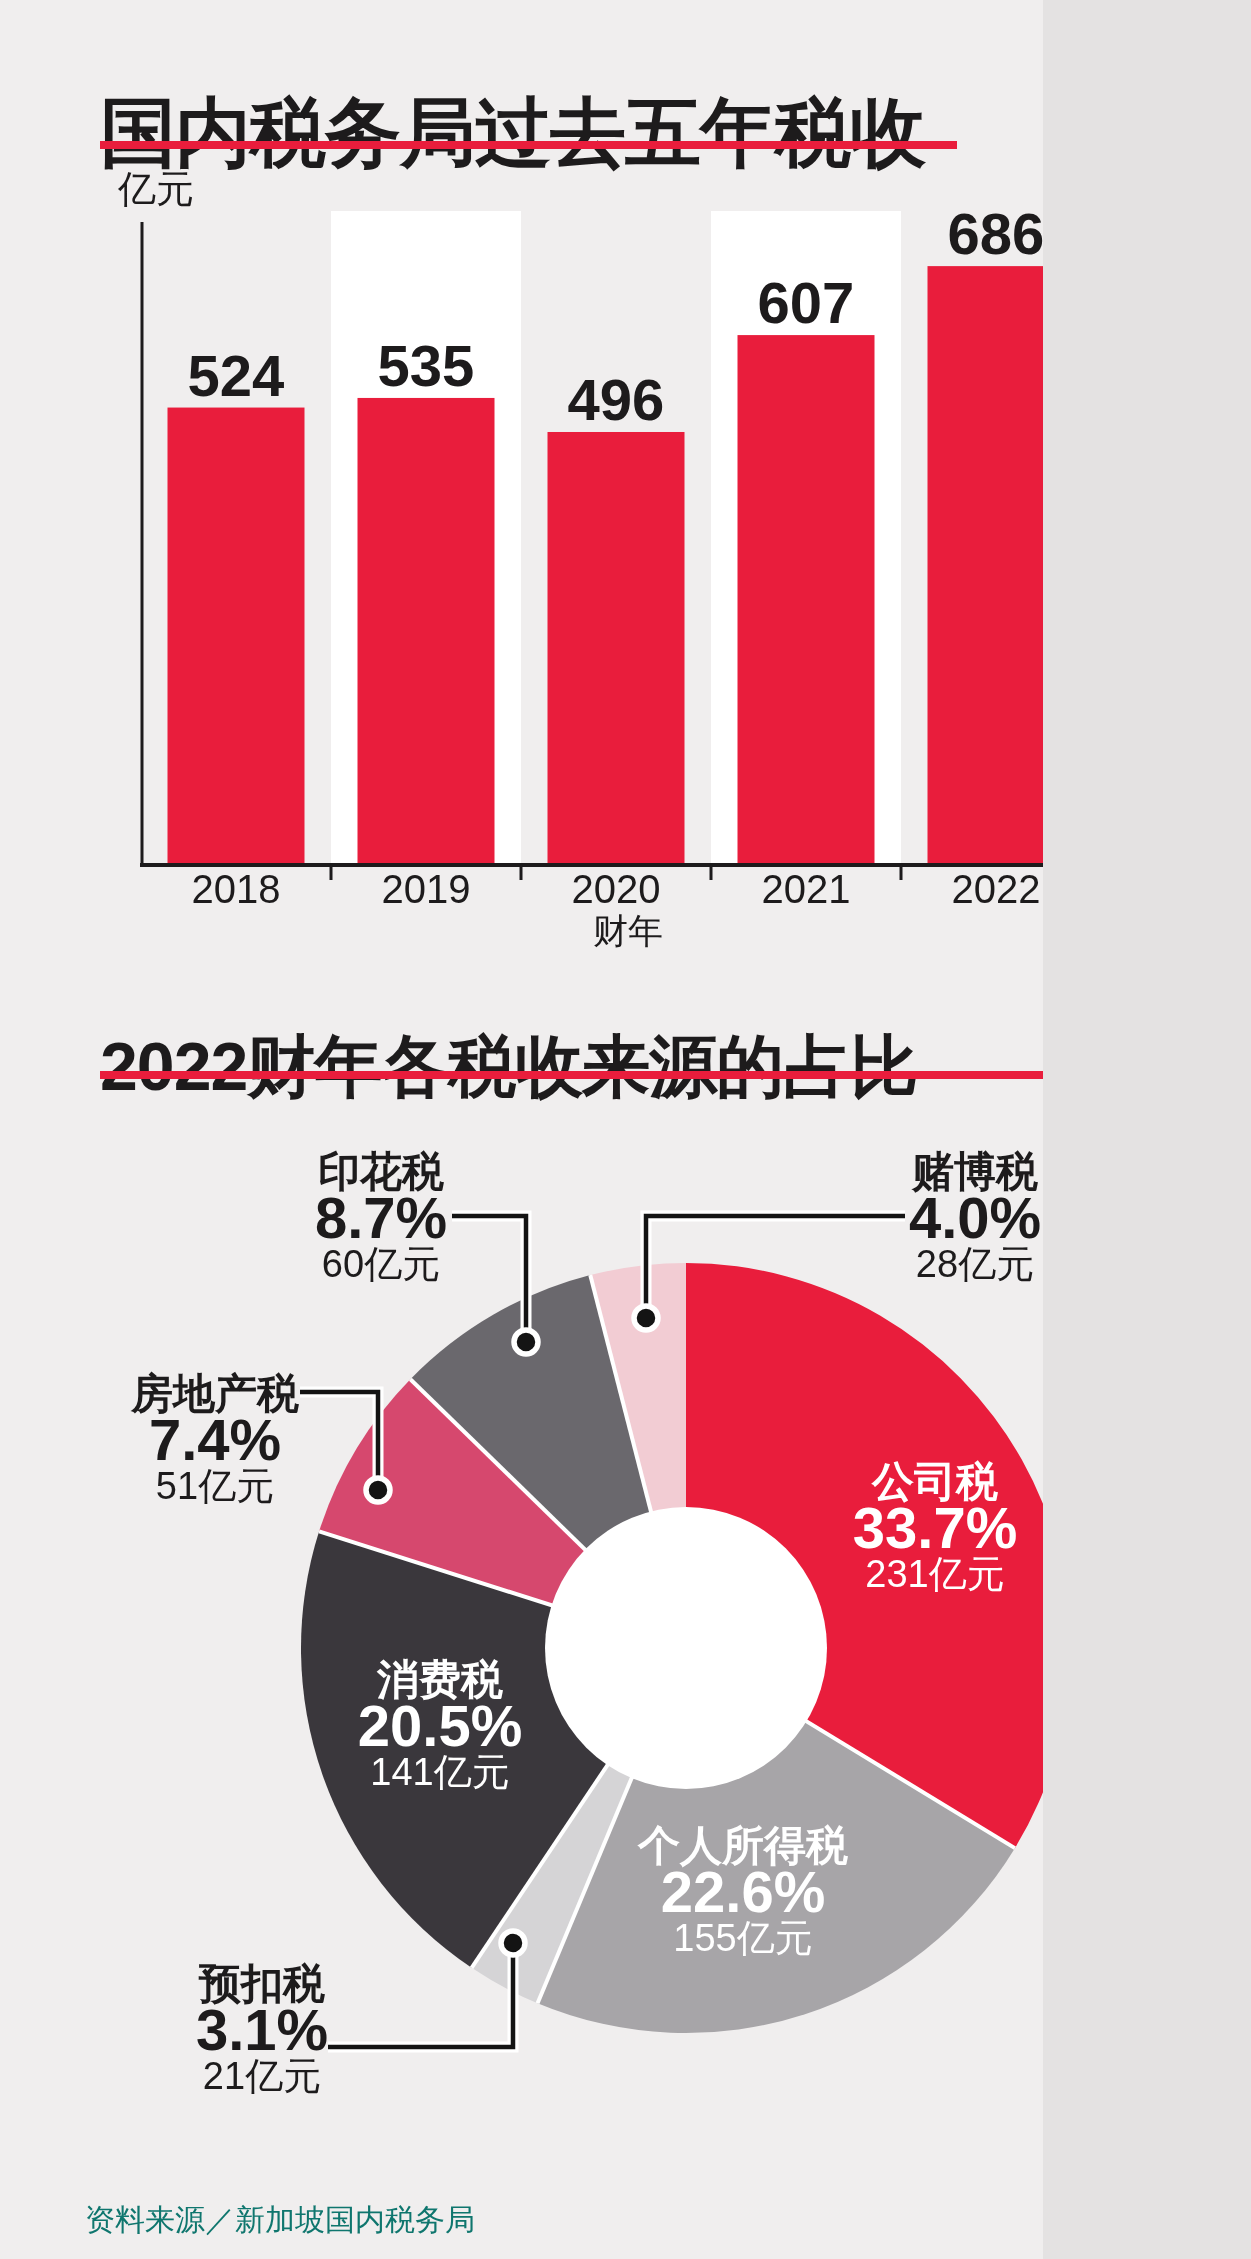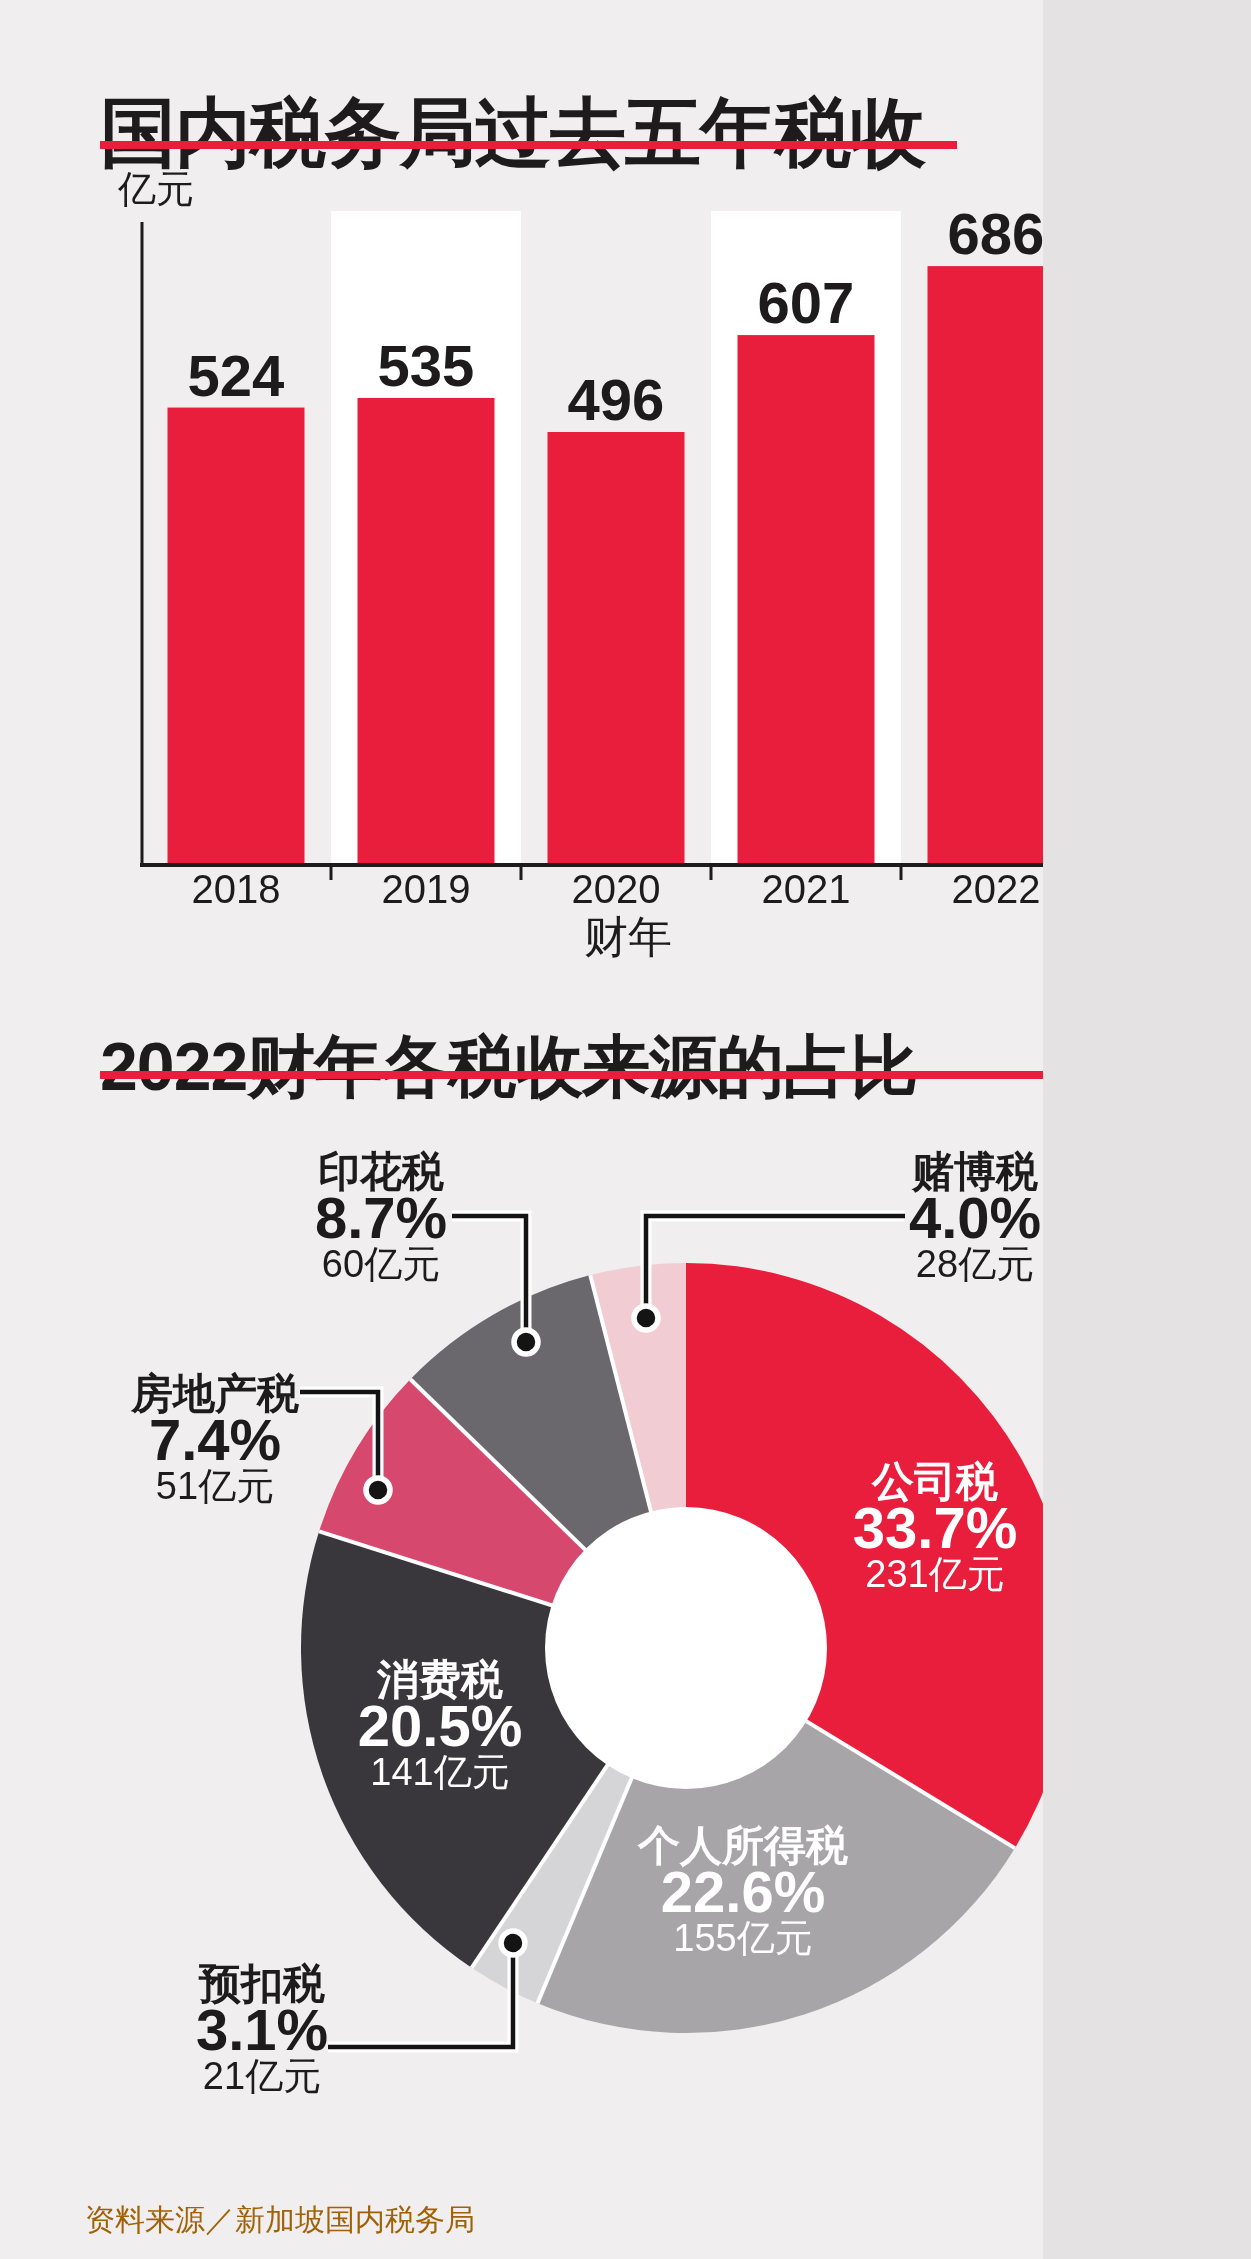--- a/index.html
+++ b/index.html
@@ -8,22 +8,22 @@
     background:#f0eeee;font-family:"Liberation Sans",sans-serif;color:#1d1b1c;
   }
   .abs{position:absolute;}
   .chart-title{font-weight:900;letter-spacing:-1px;line-height:1;white-space:nowrap;}
   #title1{left:100px;top:44px;font-size:76px;}
   #title2{left:100px;top:986px;font-size:68px;}
   .rule{background:#e91d3c;height:8px;}
   #rule1{left:100px;top:141px;width:857px;}
   #rule2{left:100px;top:1071px;width:1020px;}
   .axis-unit{left:118px;top:164px;font-size:38px;}
-  .axis-xlabel{left:548px;top:908px;width:160px;text-align:center;font-size:44px;}
-  .footer-note{left:85px;top:2200px;font-size:30px;color:#a16207;}
+  .axis-xlabel{left:548px;top:908px;width:160px;text-align:center;font-size:35px;}
+  .footer-note{left:85px;top:2200px;font-size:30px;color:#0f766e;}
   .logo{
     left:1089px;top:2102px;width:108px;height:108px;border-radius:50%;
     background:linear-gradient(135deg,#9c1535 0%,#c81243 55%,#e01050 100%);
     display:flex;align-items:center;justify-content:center;
     box-shadow:0 2px 4px rgba(0,0,0,0.18);
   }
   .logo span{color:#fff;font-size:64px;font-weight:700;transform:rotate(-6deg);line-height:1;}
   svg{position:absolute;left:0;top:0;}
   svg text{font-family:"Liberation Sans",sans-serif;}
 </style>

